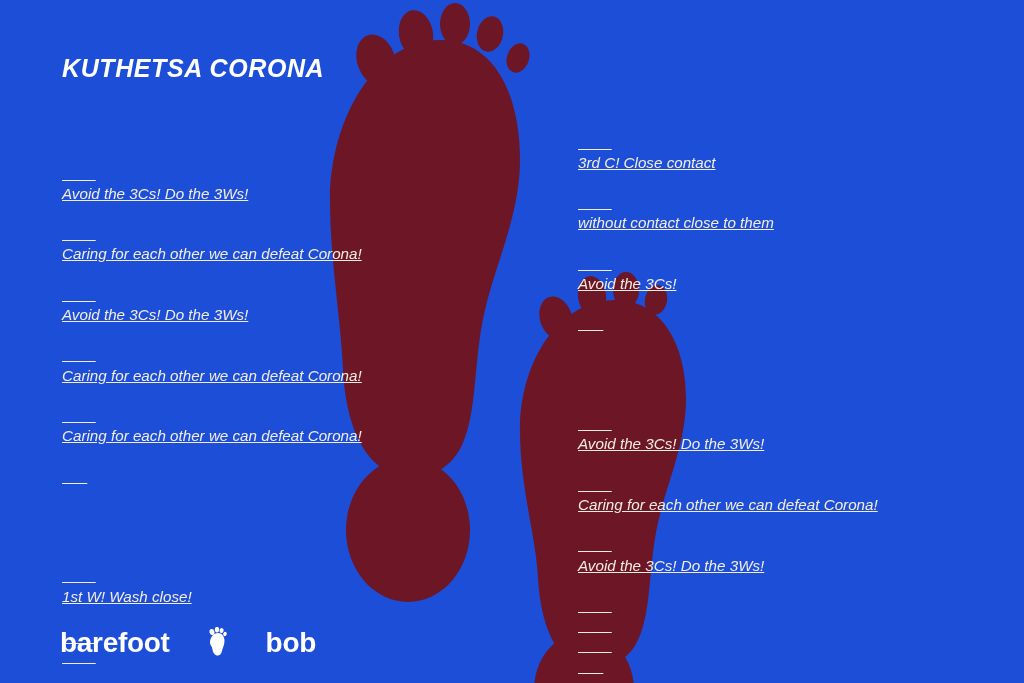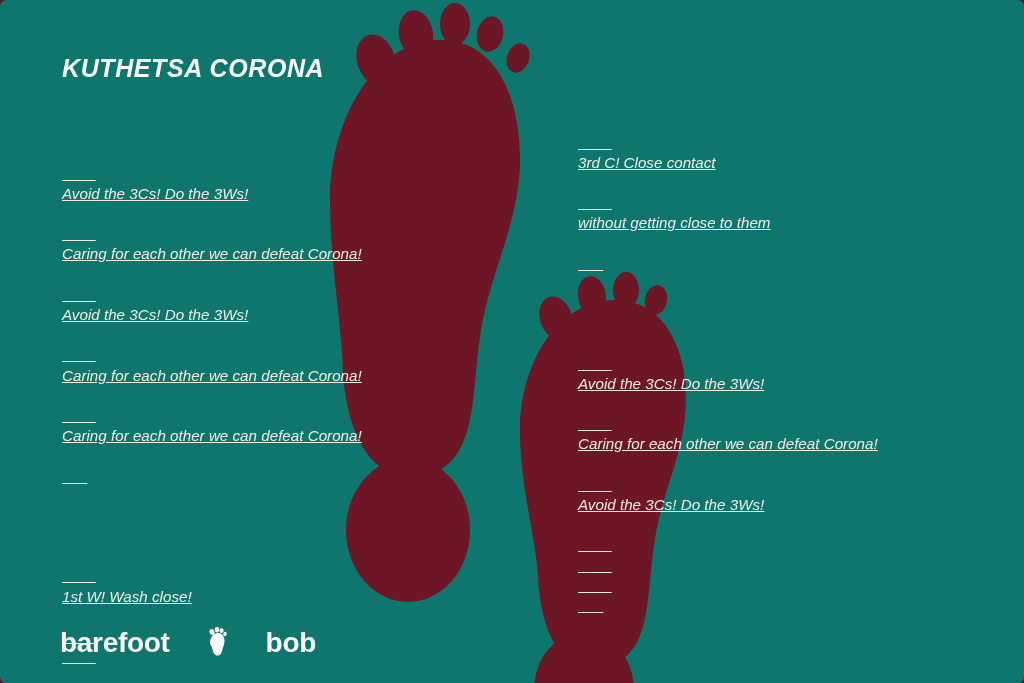--- a/index.html
+++ b/index.html
@@ -10,23 +10,22 @@
     width: 1024px;
     height: 683px;
     overflow: hidden;
     background: #5e1020;
     font-family: "Liberation Sans", sans-serif;
   }
   .poster {
     position: relative;
     width: 1024px;
     height: 683px;
-    background: #0f766e;
+    background: #1d4ed8;
     overflow: hidden;
-    border-radius: 6px;
   }
 
   
   .footprints {
     position: absolute;
     left: 0;
     top: 0;
     width: 1024px;
     height: 683px;
     pointer-events: none;
@@ -157,21 +156,22 @@
         
         
       </div>
       
       
     </div>
 
     <div class="col col-right">
       <div class="stanza">
         <span class="line">3rd C! Close contact</span>
-        <span class="line">without getting close to them</span>
+        <span class="line">without contact close to them</span>
+        <span class="line">Avoid the 3Cs!</span>
       </div>
       <div class="stanza">
         <span class="line">Avoid the 3Cs! Do the 3Ws!</span>
         <span class="line">Caring for each other we can defeat Corona!</span>
         <span class="line">Avoid the 3Cs! Do the 3Ws!</span>
         
         
         
       </div>
       

